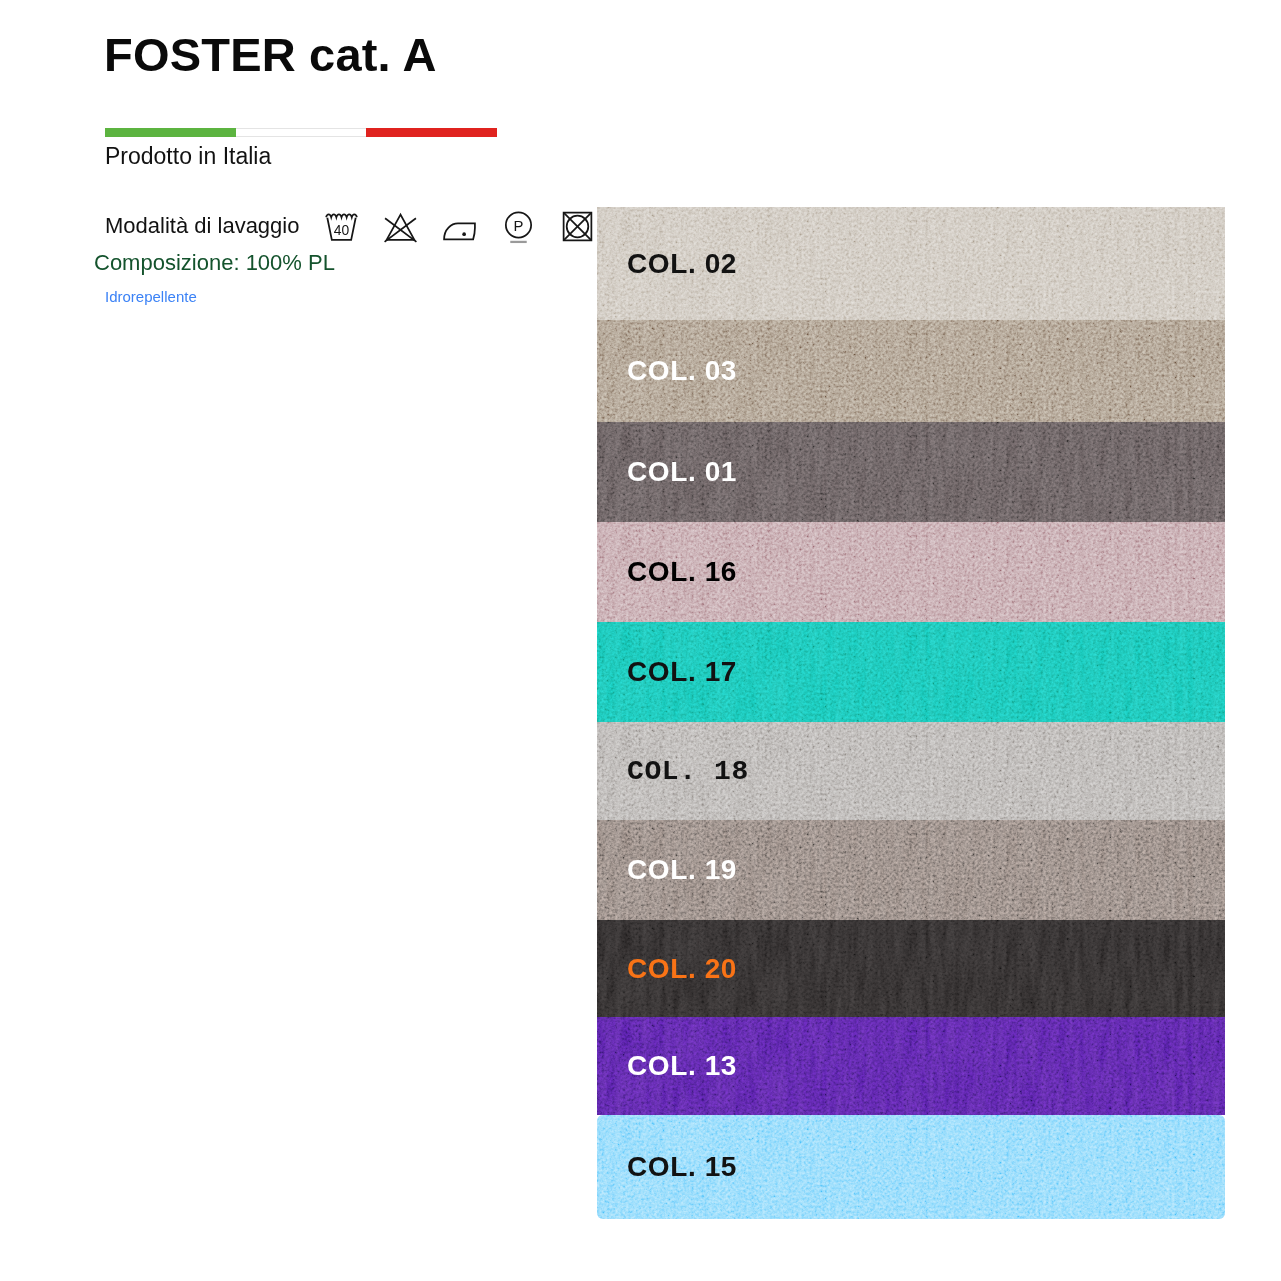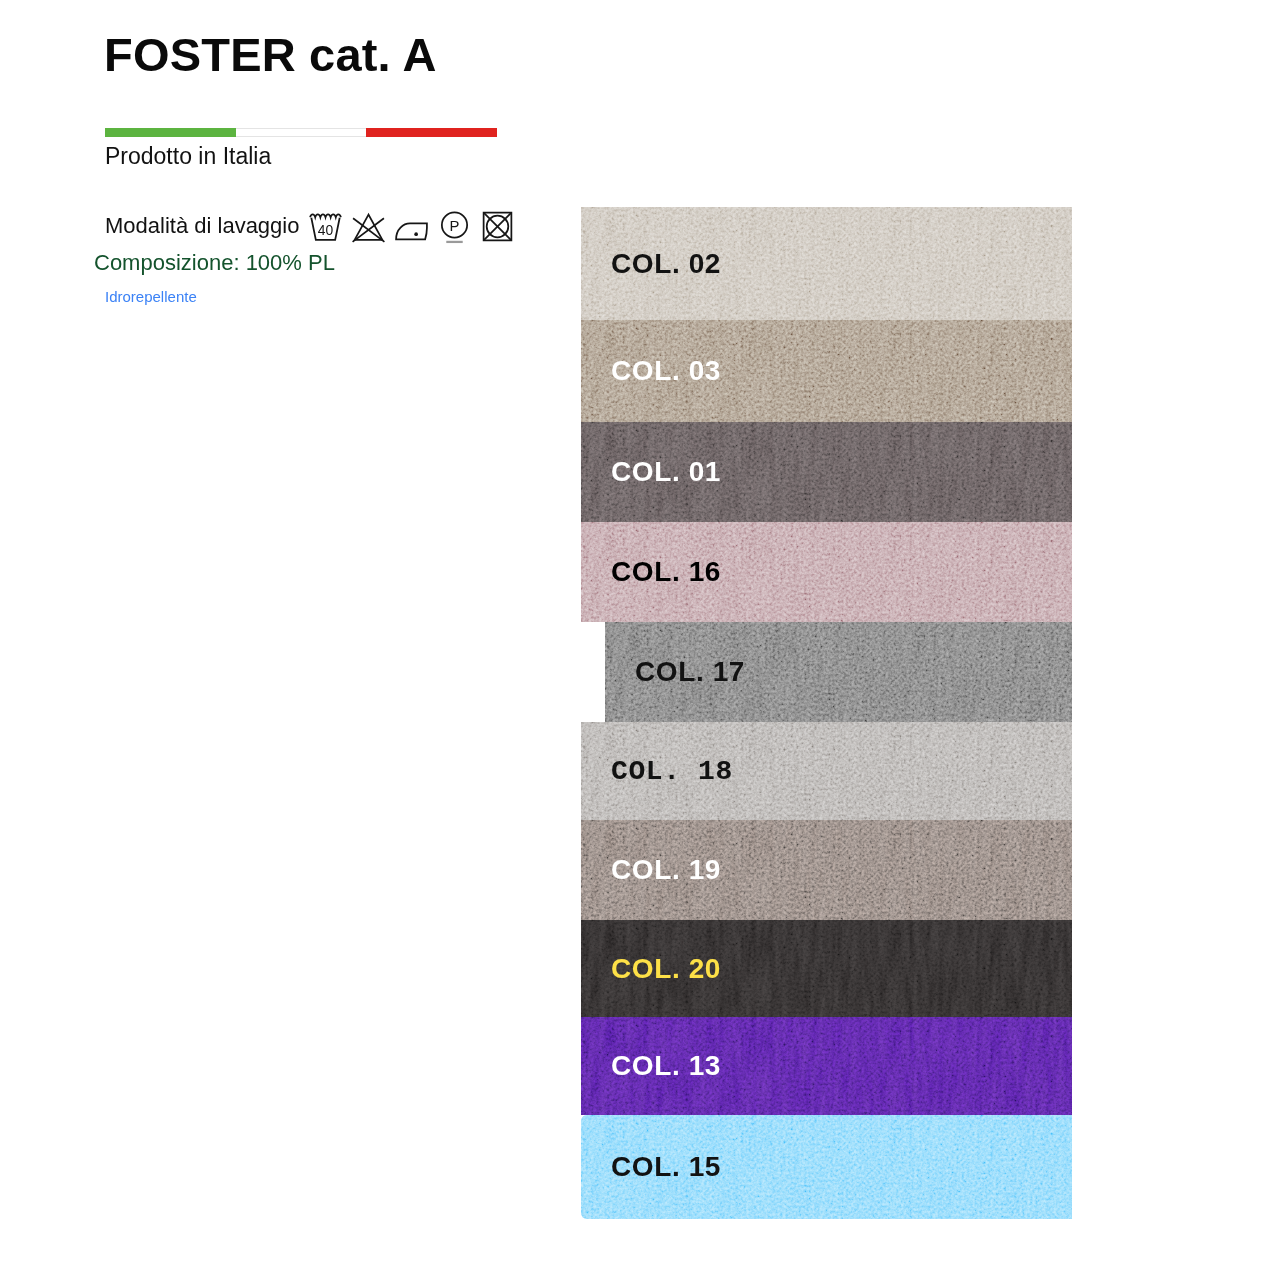--- a/index.html
+++ b/index.html
@@ -1,19 +1,19 @@
 <!DOCTYPE html>
 <html><head>
 <meta charset="utf-8">
 <style>
   * { margin:0; padding:0; box-sizing:border-box; }
   html,body { background:#ffffff; }
   .page {
     position:relative;
-    width:1072px; height:1281px;
+    width:1281px; height:1281px;
     background:#ffffff;
     font-family:"Liberation Sans","DejaVu Sans",sans-serif;
     color:#111;
     overflow:hidden;
   }
   .page-title {
     position:absolute; left:104px; top:31px;
     font-size:47px; font-weight:bold; letter-spacing:0.2px;
     color:#0a0a0a; line-height:1;
   }
@@ -22,21 +22,21 @@
     width:392px; height:9px; display:flex;
   }
   .flag span { flex:1 1 0; height:100%; }
   .flag .seg-white { border-top:1px solid #e4e4e4; border-bottom:1px solid #e4e4e4; }
   .origin {
     position:absolute; left:105px; top:142px;
     font-size:23px; line-height:1.25; color:#121212;
   }
   .care-row {
     position:absolute; left:105px; top:207px;
-    height:38px; display:flex; align-items:center; gap:6px;
+    height:38px; display:flex; align-items:center; gap:22px;
     font-size:22px; color:#121212;justify-content:space-between;
   }
   .care-row .care-label { margin-right:2px; }
   .care-icon { width:37px; height:37px; display:block; flex:0 0 auto; }
   .care-icon path, .care-icon line, .care-icon rect, .care-icon circle, .care-icon polyline {
     fill:none; stroke:#161616; stroke-width:1.7;
   }
   .care-icon text {
     fill:#161616; stroke:none;
     font-family:"Liberation Sans","DejaVu Sans",sans-serif;
@@ -45,21 +45,21 @@
   .care-icon .dot { fill:#161616; stroke:none; }
   .composition {
     position:absolute; left:94px; top:250px;
     font-size:22px; color:#14532d;
   }
   .feature {
     position:absolute; left:105px; top:288px;
     font-size:15px; color:#3b82f6;
   }
   .swatch-column {
-    position:absolute; left:549px; top:207px;
+    position:absolute; left:565px; top:207px;
     width:660px;
     padding-left:32px;
   }
   .swatch { position:relative; width:100%; overflow:hidden; }
   .tex { position:absolute; inset:0; width:100%; height:100%; display:block; pointer-events:none; }
   .tex rect { width:100%; height:100%; }
   .tex.grain   { mix-blend-mode:overlay;    opacity:0.50; }
   .tex.streaks { mix-blend-mode:soft-light; opacity:0.35; }
   .swatch-label {
     position:absolute; left:30px; top:50%; transform:translateY(-50%);
@@ -179,21 +179,21 @@
     <div class="swatch" style="height: 100px; background: rgb(185, 151, 157);">
       <svg class="tex grain">
           <rect filter="url(#fabricNoise)"></rect>
         </svg>
       <svg class="tex streaks">
           <rect filter="url(#fabricStreaks)"></rect>
         </svg>
       <span class="swatch-label" style="color: #000000;">COL. 16</span>
     </div>
 
-    <div class="swatch" style="height: 100px; background: #737373; margin-left: 24px;">
+    <div class="swatch" style="height: 100px; background: #14b8a6;">
       <svg class="tex grain">
           <rect filter="url(#fabricNoise)"></rect>
         </svg>
       <svg class="tex streaks">
           <rect filter="url(#fabricStreaks)"></rect>
         </svg>
       <span class="swatch-label" style="color: rgb(18, 18, 18);">COL. 17</span>
     </div>
 
     <div class="swatch" style="height: 98px; background: rgb(171, 167, 164); font-family: Liberation Mono, monospace;">
@@ -216,21 +216,21 @@
       <span class="swatch-label" style="color: rgb(255, 255, 255);">COL. 19</span>
     </div>
 
     <div class="swatch" style="height: 97px; background: rgb(40, 37, 37);">
       <svg class="tex grain">
           <rect filter="url(#fabricNoise)"></rect>
         </svg>
       <svg class="tex streaks">
           <rect filter="url(#fabricStreaks)"></rect>
         </svg>
-      <span class="swatch-label" style="color: #fde047;">COL. 20</span>
+      <span class="swatch-label" style="color: #f97316;">COL. 20</span>
     </div>
 
     <div class="swatch" style="height: 98px; background: #4c1d95;">
       <svg class="tex grain">
           <rect filter="url(#fabricNoise)"></rect>
         </svg>
       <svg class="tex streaks">
           <rect filter="url(#fabricStreaks)"></rect>
         </svg>
       <span class="swatch-label" style="color: rgb(255, 255, 255);">COL. 13</span>

